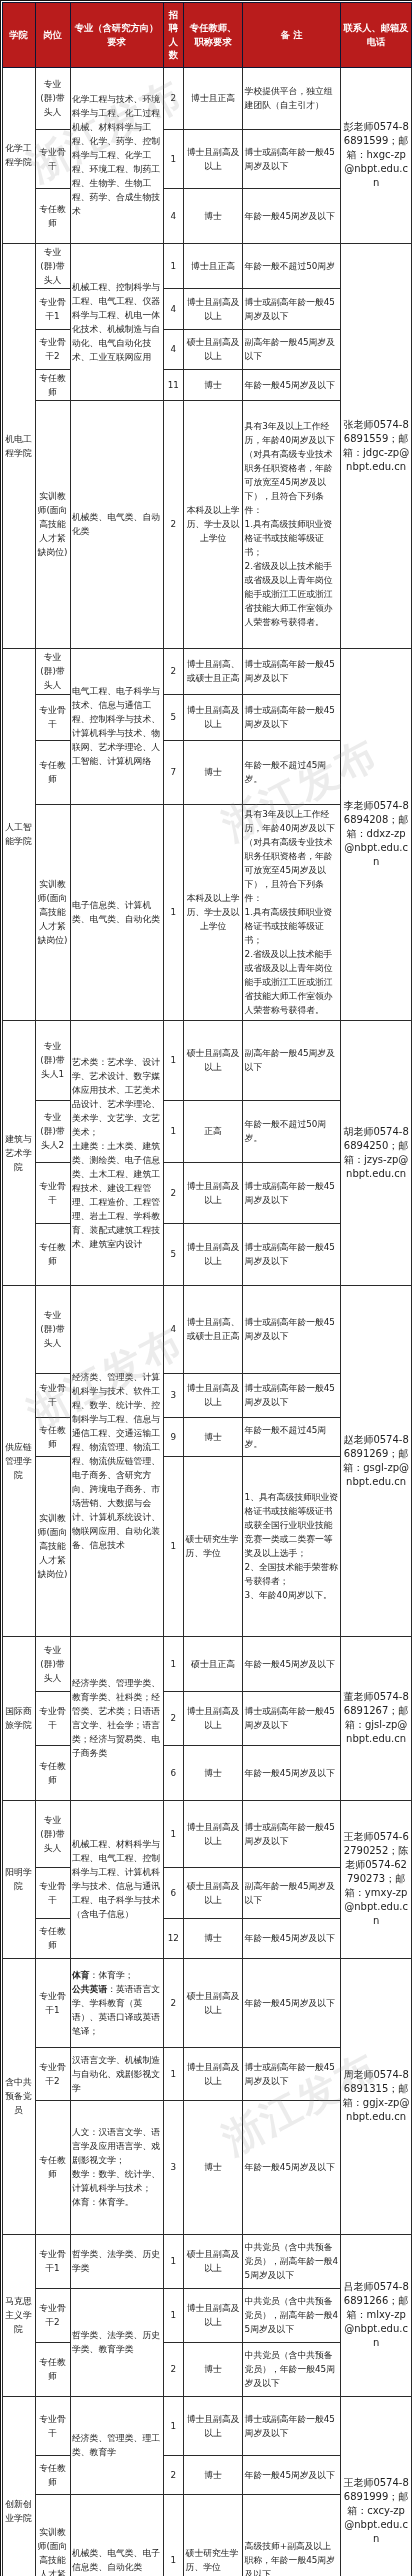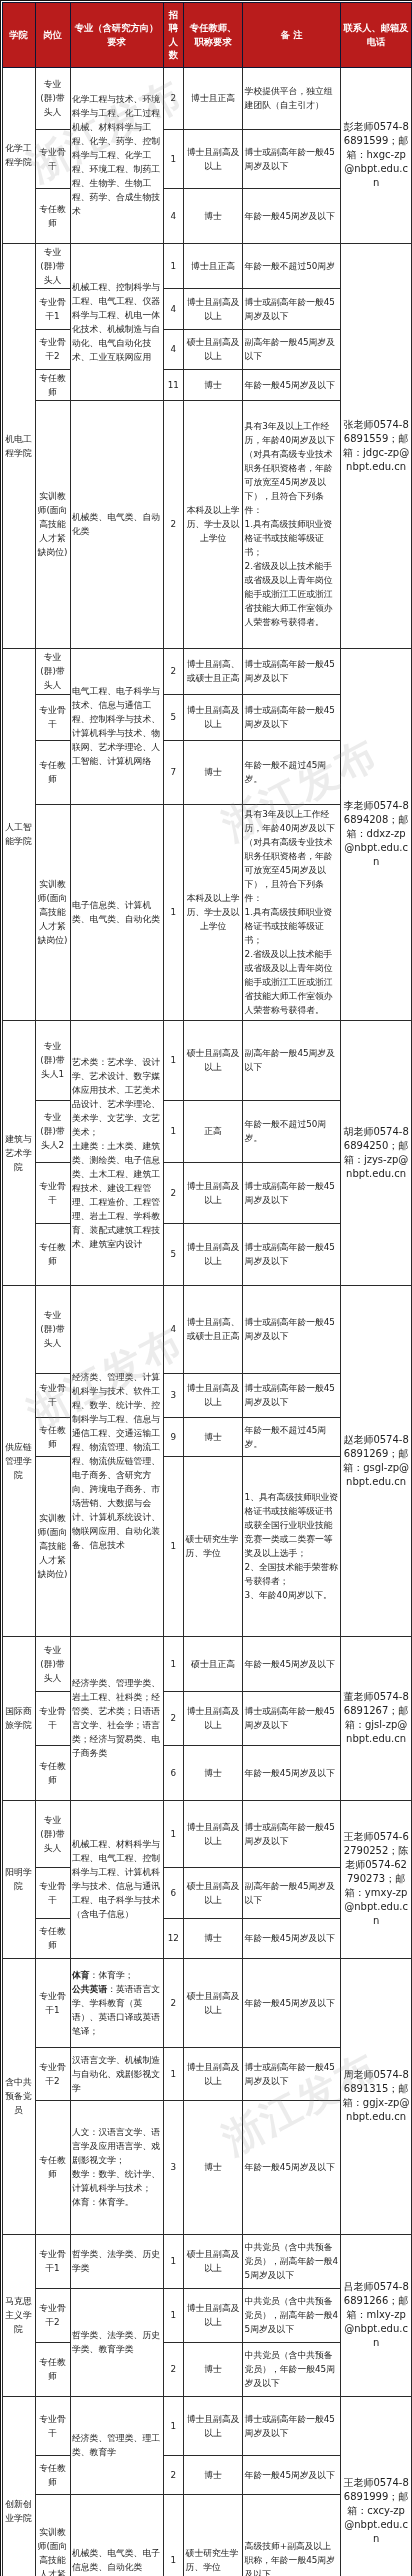--- a/index.html
+++ b/index.html
@@ -189,21 +189,21 @@
       <td>1</td>
       <td class="left">硕士研究生学历、学位</td>
       <td class="left pre">1、具有高级技师职业资格证书或技能等级证书或获全国行业职业技能竞赛一类或二类赛一等奖及以上选手；
 2、全国技术能手荣誉称号获得者；
 3、年龄40周岁以下。</td>
     </tr>
 
     <tr style="height:55px">
       <td rowspan="3">国际商旅学院</td>
       <td>专业(群)带头人</td>
-      <td rowspan="3" class="major">经济学类、管理学类、岩土工程、社科类；经管类、艺术类；日语语言文学、社会学；语言类；经济与贸易类、电子商务类</td>
+      <td rowspan="3" class="major">经济学类、管理学类、教育学类、社科类；经管类、艺术类；日语语言文学、社会学；语言类；经济与贸易类、电子商务类</td>
       <td>1</td>
       <td>硕士且正高</td>
       <td class="left">年龄一般45周岁及以下</td>
       <td rowspan="3" class="contact">董老师0574-86891267；邮箱：gjsl-zp@nbpt.edu.cn</td>
     </tr>
     <tr style="height:54px">
       <td>专业骨干</td>
       <td>2</td>
       <td>博士且副高及以上</td>
       <td class="left">博士或副高年龄一般45周岁及以下</td>

